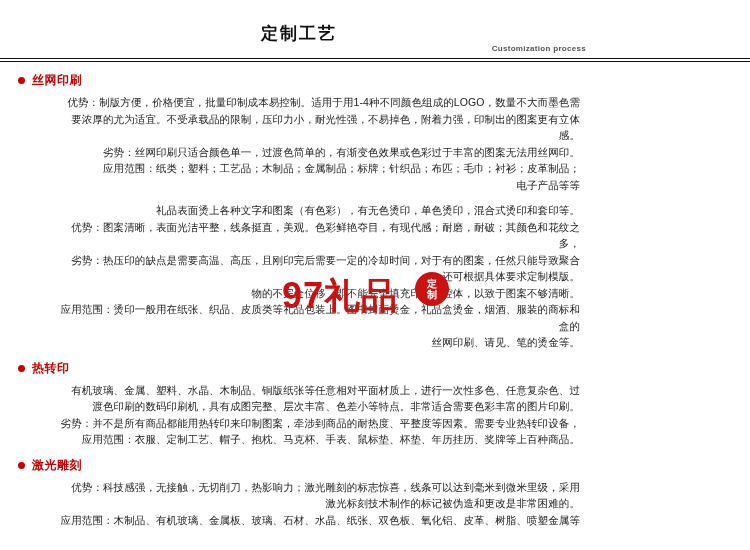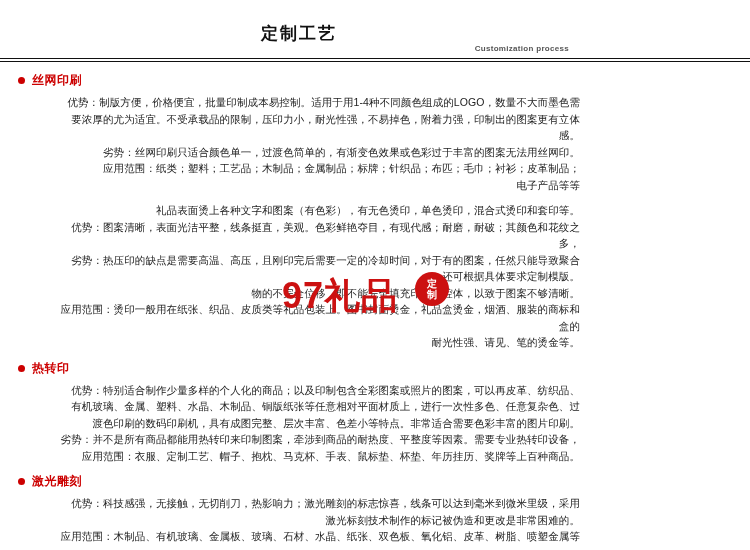--- a/index.html
+++ b/index.html
@@ -31,21 +31,21 @@
   }
   .header-title {
     text-align: center;
     font-size: 17px;
     font-weight: bold;
     letter-spacing: 2px;
     color: #111111;
   }
   .header-sub {
     position: absolute;
-    right: 29px;
+    right: 12px;
     top: 44px;
     font-size: 8px;
     font-weight: bold;
     color: #555555;
     letter-spacing: 0.3px;
   }
   .rule {
     position: absolute;
     left: 0;
     width: 750px;
@@ -155,31 +155,30 @@
     </div>
 
     <div class="section">
       <div class="lines">
         <div class="line">礼品表面烫上各种文字和图案（有色彩），有无色烫印，单色烫印，混合式烫印和套印等。</div>
         <div class="line">优势：图案清晰，表面光洁平整，线条挺直，美观。色彩鲜艳夺目，有现代感；耐磨，耐破；其颜色和花纹之多，</div>
         <div class="line">劣势：热压印的缺点是需要高温、高压，且刚印完后需要一定的冷却时间，对于有的图案，任然只能导致聚合</div>
         <div class="line">还可根据具体要求定制模版。</div>
         <div class="line">物的不完全位移，即不能完全填充印章的腔体，以致于图案不够清晰。</div>
         <div class="line">应用范围：烫印一般用在纸张、织品、皮质类等礼品包装上。图书封面烫金，礼品盒烫金，烟酒、服装的商标和盒的</div>
-        <div class="line">耐光性强、请见、笔的烫金等。</div>
+        <div class="line">丝网印刷、请见、笔的烫金等。</div>
       </div>
     </div>
 
     <div class="section">
       <div class="sec-head">
         <div class="bullet"></div>
         <div class="sec-title">热转印</div>
       </div>
       <div class="lines">
-        <div class="line">优势：特别适合制作少量多样的个人化的商品；以及印制包含全彩图案或照片的图案，可以再皮革、纺织品、</div>
         <div class="line">有机玻璃、金属、塑料、水晶、木制品、铜版纸张等任意相对平面材质上，进行一次性多色、任意复杂色、过</div>
         <div class="line">渡色印刷的数码印刷机，具有成图完整、层次丰富、色差小等特点。非常适合需要色彩丰富的图片印刷。</div>
         <div class="line">劣势：并不是所有商品都能用热转印来印制图案，牵涉到商品的耐热度、平整度等因素。需要专业热转印设备，</div>
         <div class="line">应用范围：衣服、定制工艺、帽子、抱枕、马克杯、手表、鼠标垫、杯垫、年历挂历、奖牌等上百种商品。</div>
       </div>
     </div>
 
     <div class="section">
       <div class="sec-head">
         <div class="bullet"></div>

